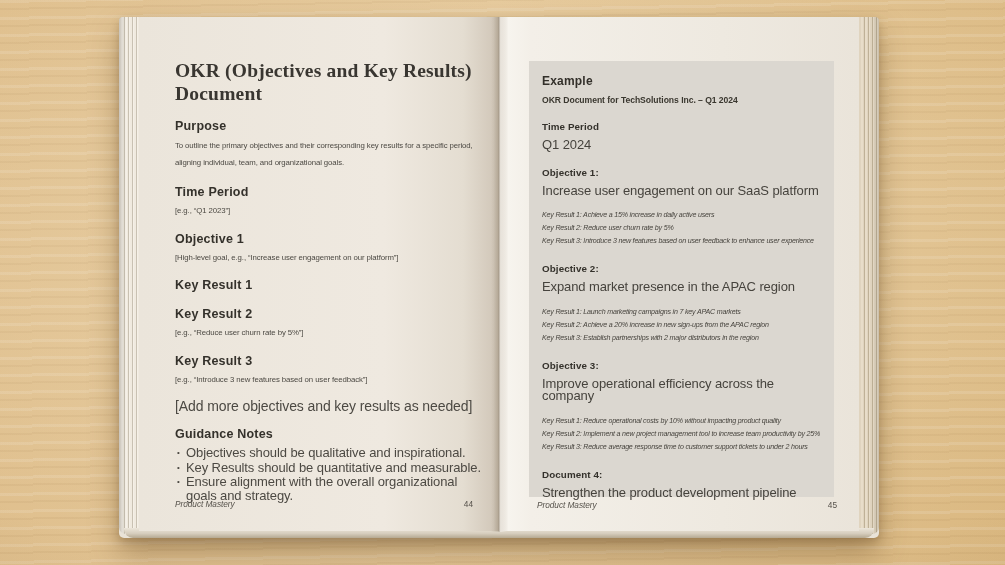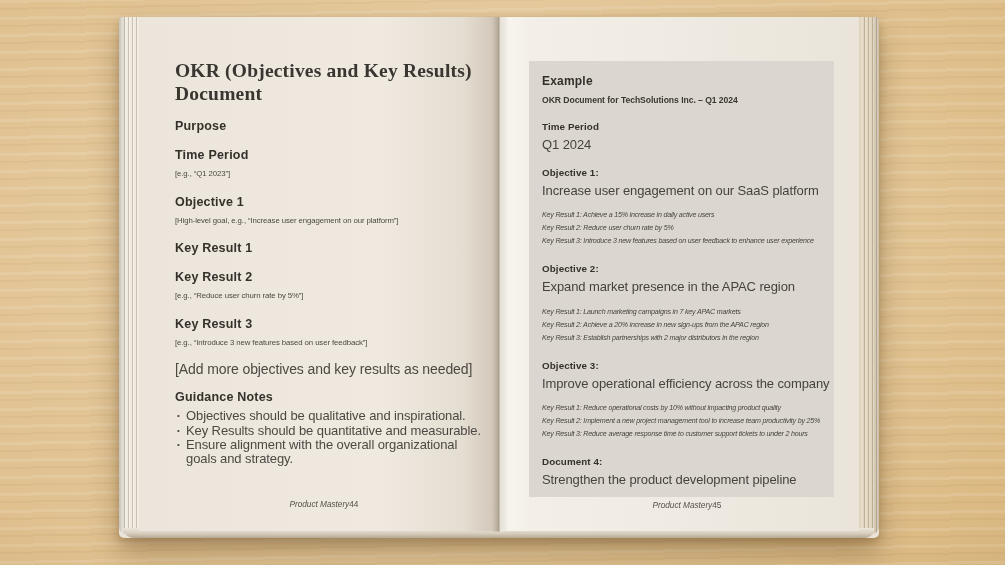--- a/index.html
+++ b/index.html
@@ -76,34 +76,34 @@
   .guidance ul { margin-top:4px; list-style:none; }
   .guidance li {
     position:relative; padding-left:11px; font-size:13px; line-height:13.5px;
     letter-spacing:-0.1px; color:#4c4943; margin-top:1px;
   }
   .guidance li::before { content:"•"; position:absolute; left:2px; top:0; font-size:8px; color:#4c4943; }
 
   
   .example-box {
     position:absolute; left:30px; top:44px; width:305px; height:436px;
-    background:#dbd7d0; padding:13px 0 14px 13px; color:#3f3c37;
+    background:#dbd7d0; padding:13px 12px 14px 13px; color:#3f3c37;
   }
   .ex-h { font-size:12px; line-height:15px; font-weight:600; color:#33302a; letter-spacing:0.2px; }
   .ex-sub { margin-top:5px; font-size:8.6px; line-height:12px; font-weight:600; color:#3a372f; letter-spacing:-0.05px; }
   .obj { margin-top:15px; }
   .obj-h { font-size:9.8px; line-height:12px; font-weight:600; color:#34312b; letter-spacing:0.1px; }
   .obj-desc { margin-top:6px; font-size:13px; line-height:12.5px; letter-spacing:-0.1px; color:#46433d; }
   .kr-group { margin-top:12px; }
   .kr { font-size:7.1px; line-height:13px; letter-spacing:-0.2px; color:#46433d; max-width:281px;font-style:italic; }
 
   
   .footer {
     position:absolute; bottom:22px; left:36px; right:26px;
-    display:flex; justify-content:center; align-items:baseline;
+    display:flex; justify-content:space-between; align-items:baseline;
   }
   .page-right .footer { left:38px; right:22px; bottom:21px; }
   .footer .book-name { font-style:italic; font-size:8.3px; color:#56524b; letter-spacing:-0.05px; }
   .footer .page-num { font-size:8.3px; color:#56524b; }
 </style>
 </head>
 <body>
 
 <div class="scene">
   <div class="book">
@@ -111,20 +111,21 @@
     <div class="edge-right"></div>
     <div class="edge-bottom"></div>
 
     <div class="page page-left">
       <div class="content-left">
         <h1 class="doc-title">OKR (Objectives and Key Results)
 Document</h1>
 
         <section class="sec">
           <h2>Purpose</h2>
+          <p class="sub purpose-sub">To outline the primary objectives and their corresponding key results for a specific period, aligning individual, team, and organizational goals.</p>
         </section>
 
         <section class="sec">
           <h2>Time Period</h2>
           <p class="sub">[e.g., “Q1 2023”]</p>
         </section>
 
         <section class="sec">
           <h2>Objective 1</h2>
           <p class="sub">[High-level goal, e.g., “Increase user engagement on our platform”]</p>

